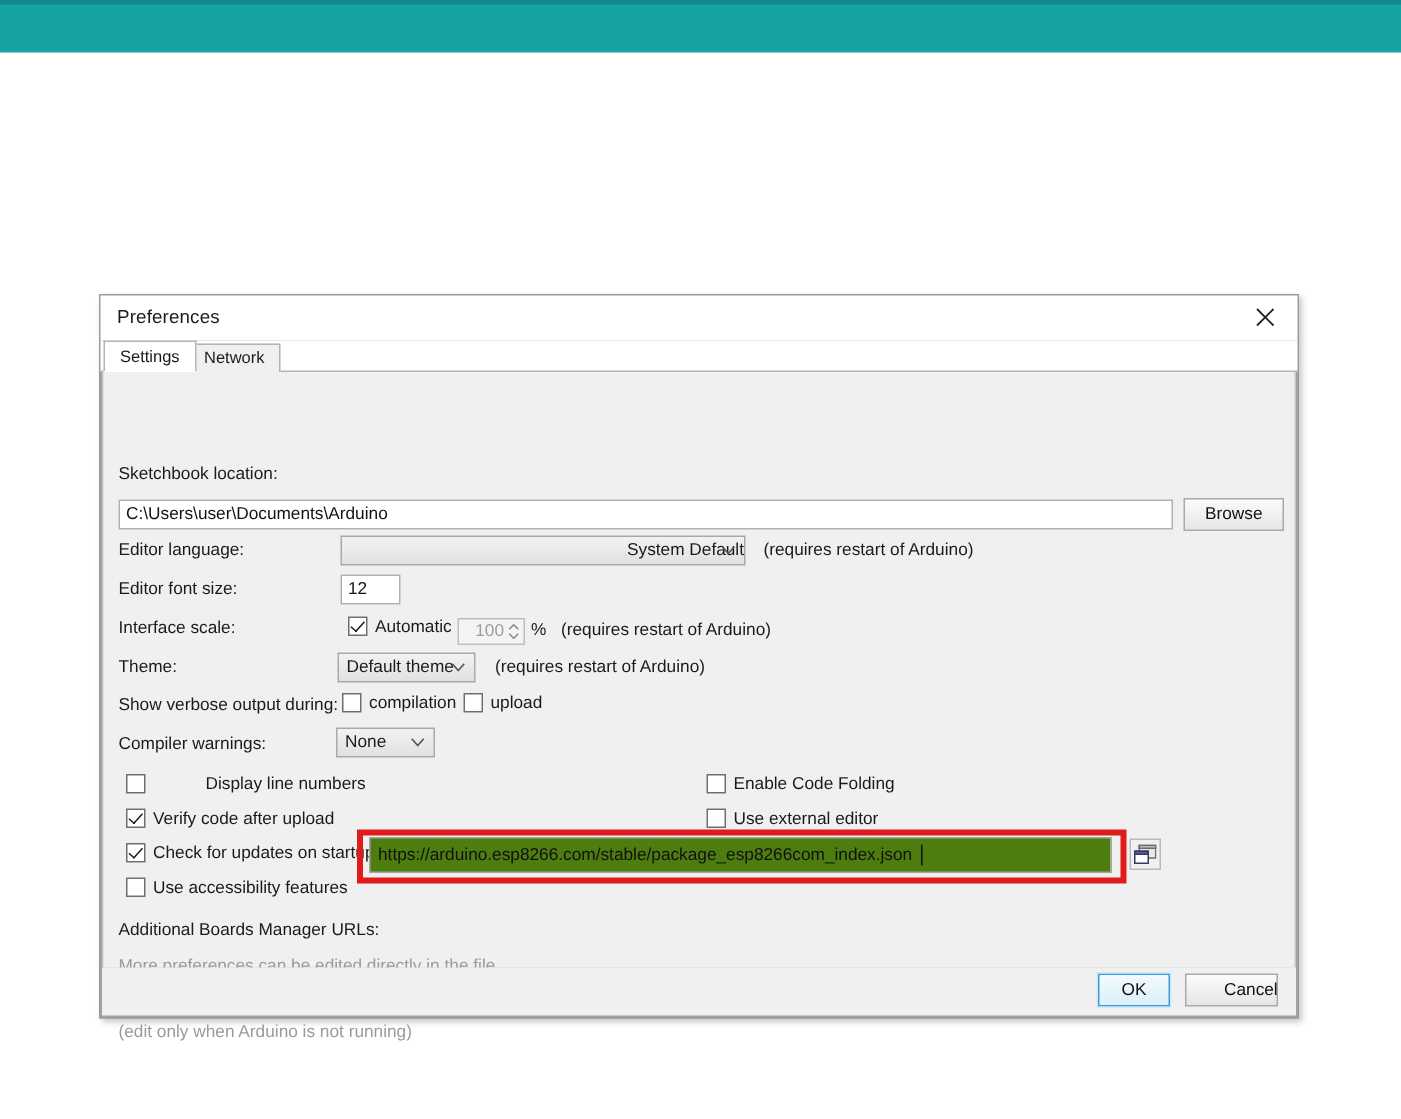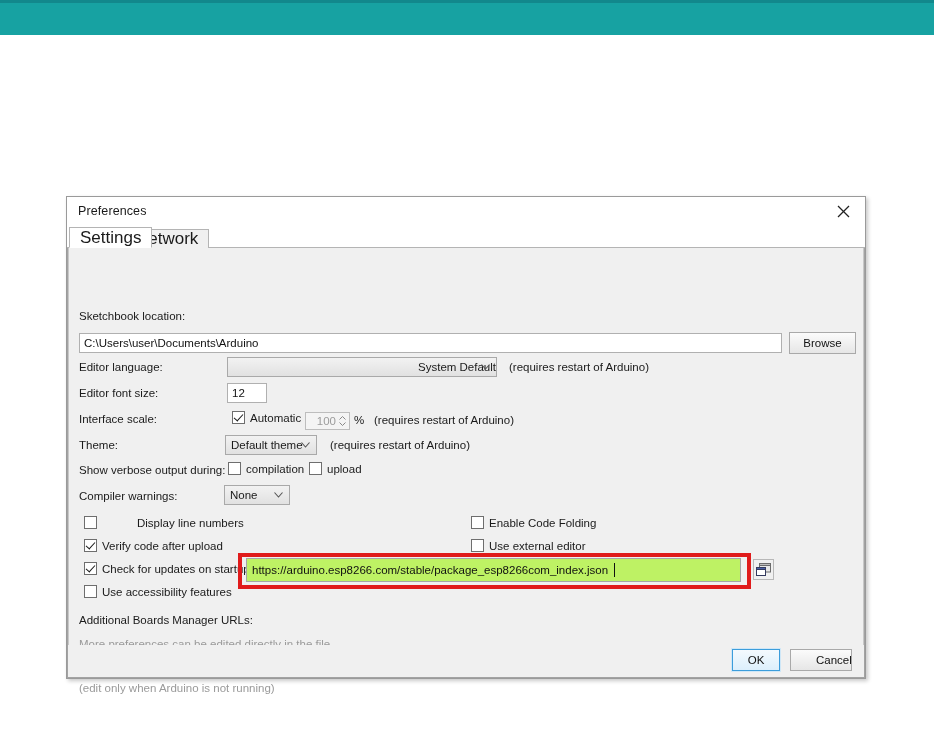--- a/index.html
+++ b/index.html
@@ -62,21 +62,21 @@
     height: 21px;
     background: #ffffff;
     border-bottom: 1px solid #b4b4b4;
     padding-left: 2px;
   }
   .tab {
     position: absolute;
     top: 0;
     height: 21px;
     padding: 0 10px;
-    font-size: 17px;
+    font-size: 11px;
     line-height: 20px;
     color: #1a1a1a;
     border: 1px solid #b4b4b4;
     border-bottom: none;
     cursor: default;
     white-space: nowrap;
   }
   .tab.active {
     left: 2px;
     background: #ffffff;
@@ -216,21 +216,21 @@
     width: 513px; height: 36px;
     border: 4px solid #e01b1b;
     z-index: 5;
     pointer-events: none;
   }
 
   #url-field {
     position: absolute;
     left: 246px; top: 558px;
     width: 495px; height: 24px;
-    background: #bef264;
+    background: #4d7c0f;
     border: 1px solid #a6a6a6;
     font-size: 11.5px;
     color: #111;
     display: flex;
     align-items: center;
     padding: 0 5px;
     z-index: 6;
     overflow: hidden;
     white-space: nowrap;
   }

